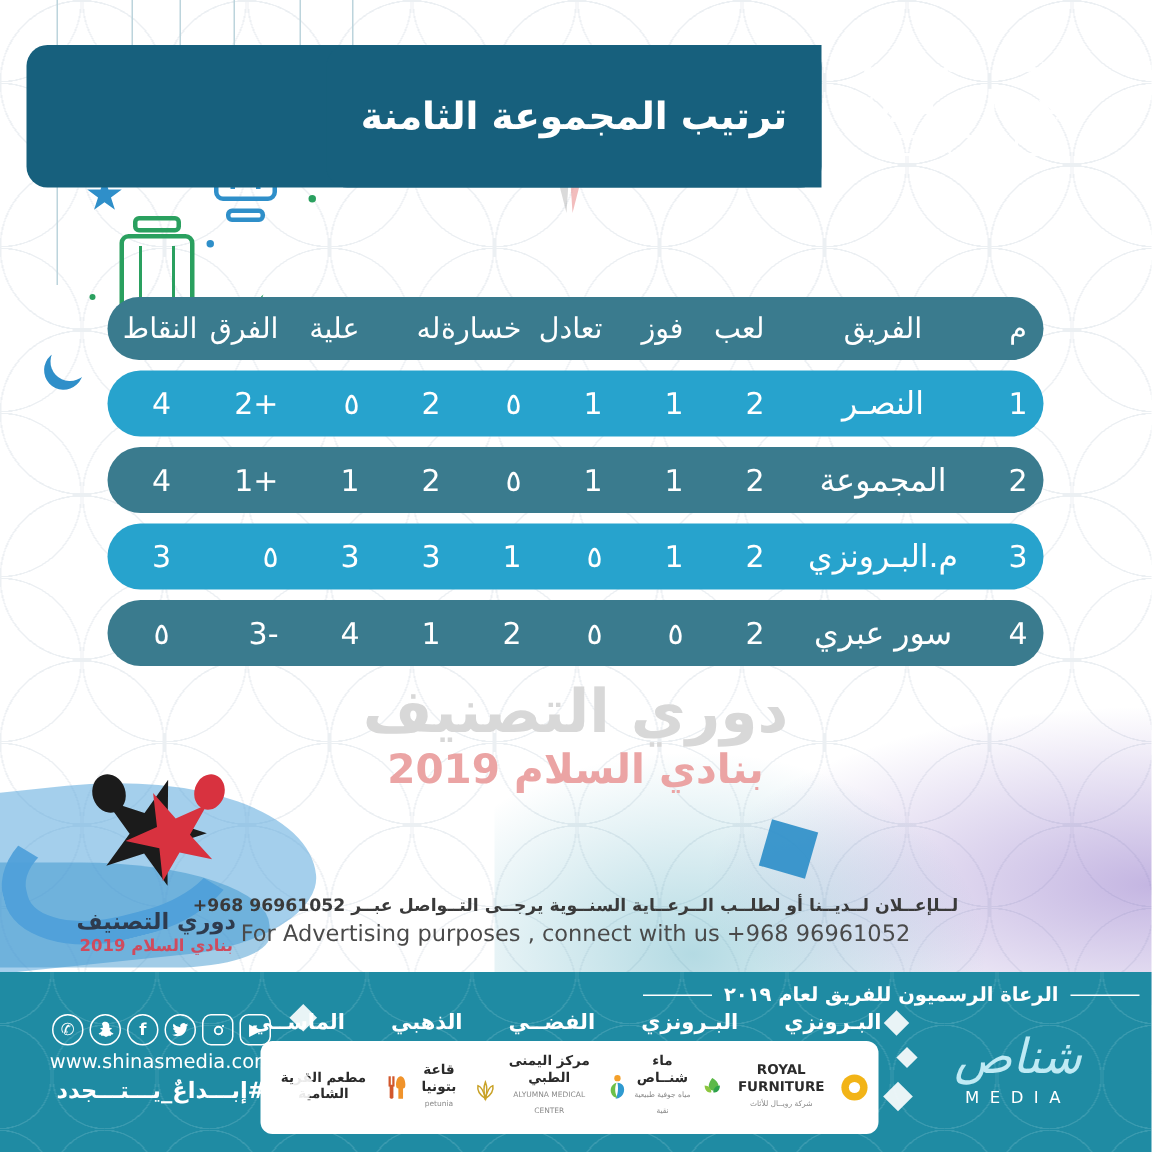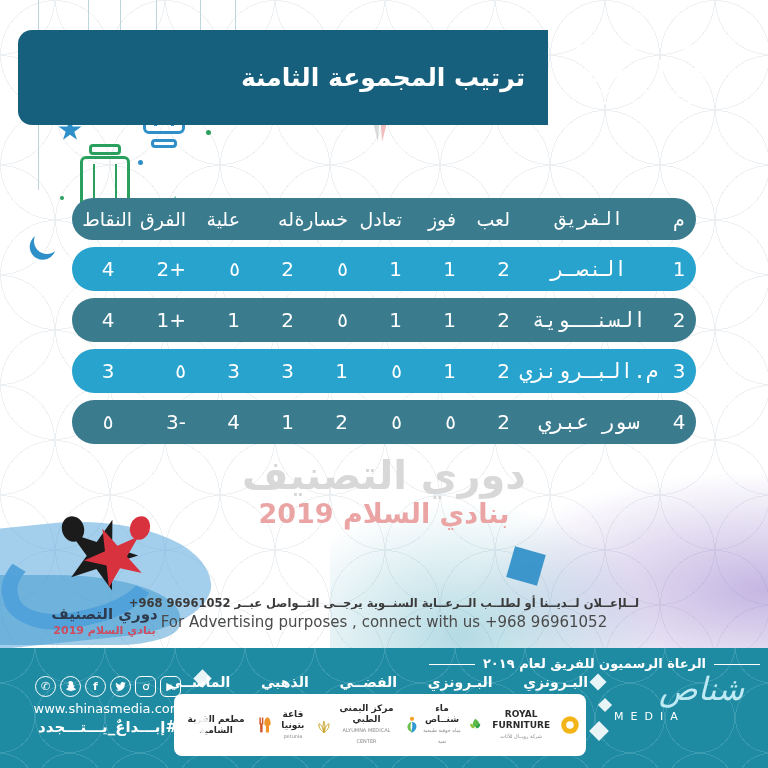--- a/index.html
+++ b/index.html
@@ -122,21 +122,21 @@
   .row {
     display: flex; align-items: center; height: 44px;
     border-radius: 22px; margin-bottom: 7px; color: #ffffff;
     font-size: 20px;
   }
   .row.head { background: #3a7b8e; font-size: 19px; height: 42px; }
   .row.odd  { background: #27a3cd; }
   .row.even { background: #3a7b8e; }
 
   .c-no    { width: 34px;  text-align: center; }
-  .c-team  { width: 146px; text-align: center; font-size: 21px; font-family: Liberation Mono, monospace; }
+  .c-team  { width: 146px; text-align: center; font-size: 21px; }
   .c-stat  { width: 54px;  text-align: right; }
   .c-pts   { width: 60px;  text-align: center; padding-left: 12px; }
   .row.head .c-team { font-size: 19px; }
   .spacer  { flex: 1 1 auto; }
 
   
   .wm-league {
     position: absolute; top: 452px; left: 0; width: 768px;
     text-align: center; font-size: 40px; font-weight: 700;
     color: #d8d8d8; z-index: 1; letter-spacing: 1px;
@@ -241,21 +241,21 @@
   .sicon {
     width: 21px; height: 21px; border-radius: 50%;
     border: 1.8px solid #ffffff; color: #ffffff;
     display: flex; align-items: center; justify-content: center;
     font-size: 11px; font-weight: 700;
   }
   .sicon.sq { border-radius: 6px; }
   .social .url { color: #ffffff; font-size: 13px; margin-top: 4px; direction: ltr; }
   .social .tag { color: #ffffff; font-size: 15px; margin-top: 2px; font-weight: 600; }
 
-  .medialogo { position: absolute; right: 24px; top: 22px; z-index: 3; width: 130px; }
+  .medialogo { position: absolute; right: 24px; top: 37px; z-index: 3; text-align: center; width: 130px; }
   .medialogo .mark {
     font-size: 32px; color: #bfeaf4; font-style: italic; letter-spacing: -1px;
     font-family: "DejaVu Serif", serif;
   }
   .medialogo .md { color: #ffffff; font-size: 11px; letter-spacing: 7px; margin-top: 2px; direction: ltr; }
 
   .diamonds { position: absolute; z-index: 2; }
   .diamonds i { position: absolute; display: block; background: #ffffff; opacity: .9; }
 </style>
 </head>
@@ -345,21 +345,21 @@
       <div class="c-stat">1</div>
       <div class="c-stat">٥</div>
       <div class="c-stat">2</div>
       <div class="c-stat">٥</div>
       <div class="c-stat">+2</div>
       <div class="c-pts">4</div>
     </div>
 
     <div class="row even">
       <div class="c-no">2</div>
-      <div class="c-team">السنــوية</div>
+      <div class="c-team">المجموعة</div>
       <div class="spacer"></div>
       <div class="c-stat">2</div>
       <div class="c-stat">1</div>
       <div class="c-stat">1</div>
       <div class="c-stat">٥</div>
       <div class="c-stat">2</div>
       <div class="c-stat">1</div>
       <div class="c-stat">+1</div>
       <div class="c-pts">4</div>
     </div>

